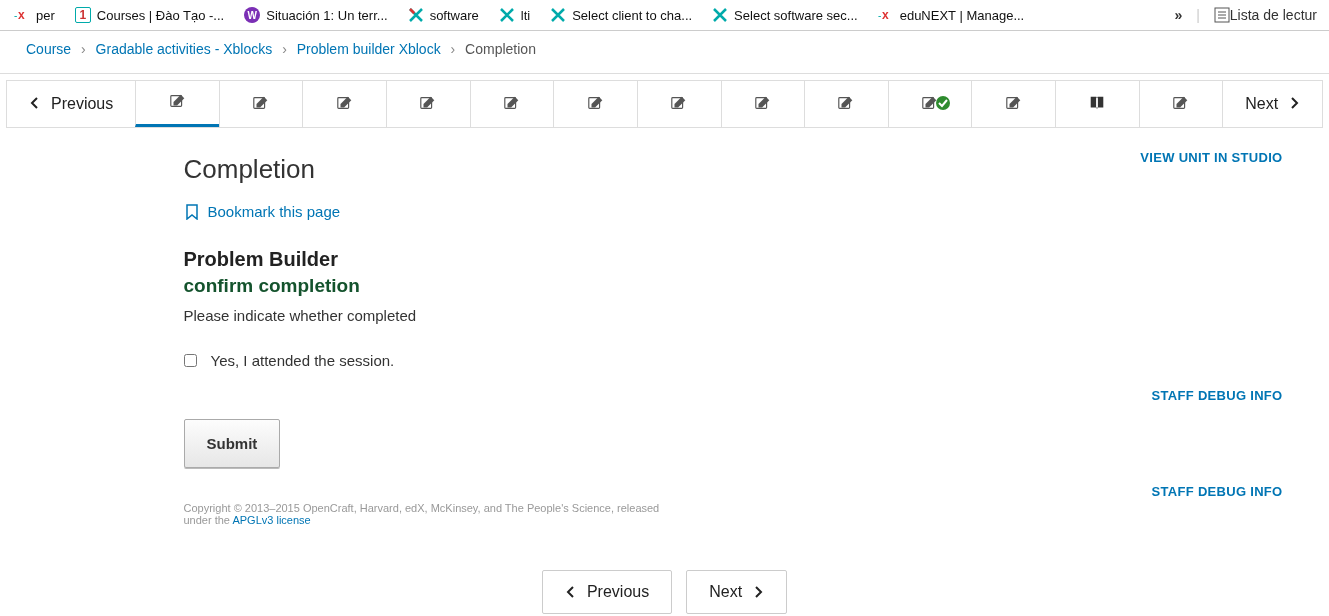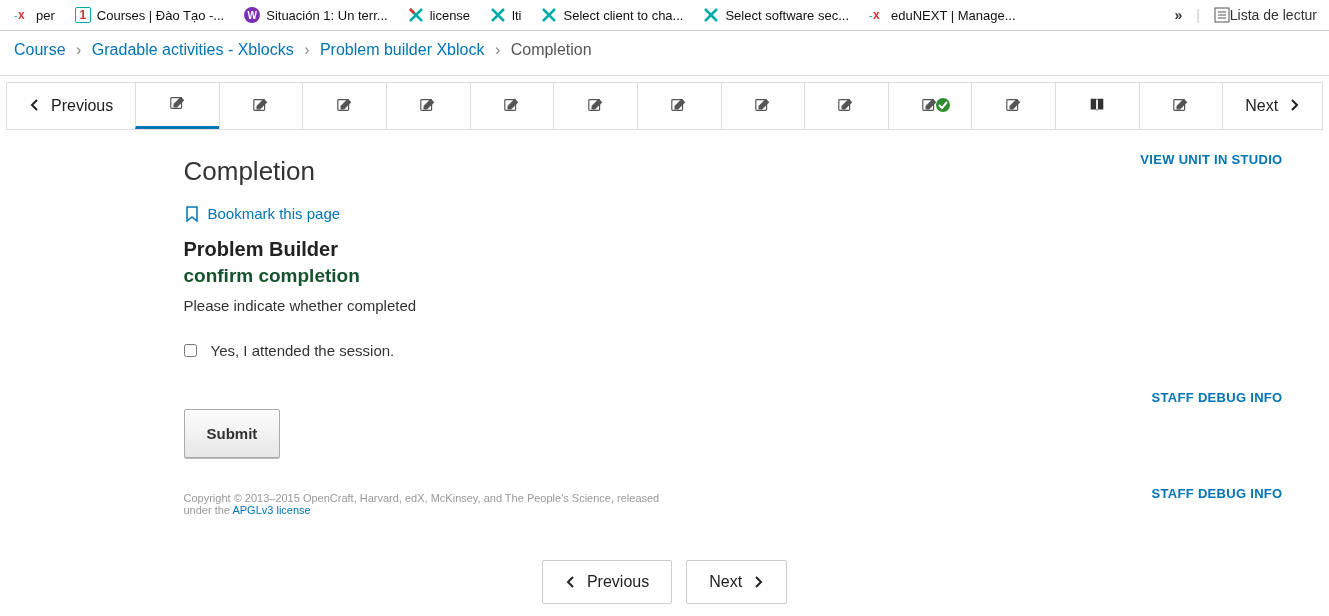--- a/index.html
+++ b/index.html
@@ -3,36 +3,36 @@
 <meta charset="utf-8">
 <style>
 *{box-sizing:border-box;margin:0;padding:0}
 body{font-family:"Segoe UI",Arial,sans-serif;font-size:14px;color:#333;background:#fff;width:1329px}
 a{color:#0075b4;text-decoration:none}
 .tabs{display:flex;align-items:center;height:31px;border-bottom:1px solid #ccc;padding:0 4px;overflow:hidden}
 .tab{display:flex;align-items:center;gap:6px;padding:0 10px;height:31px;white-space:nowrap;font-size:13px;color:#111;cursor:pointer}
 .tab svg,.tab .ico{width:16px;height:16px;flex:0 0 16px}
 .tab-spacer{flex:1}
 .tabs-right{display:flex;align-items:center;gap:14px;padding-right:8px}
-.breadcrumb{padding:10px 14px;font-size:16px}
+.breadcrumb{padding:10px 26px;font-size:14px}
 .breadcrumb a{color:#0075b4}
 .breadcrumb .sep{color:#888;padding:0 6px}
 .breadcrumb .current{color:#555}
 .divider{height:1px;background:#ddd;margin-top:6px}
 .seq{display:flex;border:1px solid #ddd;border-left:none;margin:6px 6px 0 6px}
 .seq-item{flex:1;height:46px;border-left:1px solid #ddd;display:flex;align-items:center;justify-content:center;cursor:pointer;position:relative}
 .seq-item.text-btn{flex:0 0 auto;padding:0 22px;gap:10px;font-size:16px;color:#222}
 .seq-item.active{border-bottom:3px solid #0075b4}
 .seq-item .chk{position:absolute;right:20px;top:14px}
 .edit-icon{width:18px;height:18px;color:#555}
 .book-icon{width:18px;height:18px;color:#333}
 .content-wrap{position:relative;max-width:1310px;margin:0 auto}
 .content{padding:26px 0 0 174px;max-width:660px}
 h1{font-size:26px;font-weight:400;color:#333;margin-bottom:18px}
-.bookmark{display:flex;align-items:center;gap:8px;color:#0075b4;font-size:15px;margin-bottom:16px;cursor:pointer}
+.bookmark{display:flex;align-items:center;gap:8px;color:#0075b4;font-size:15px;margin-bottom:28px;cursor:pointer}
 h2.pb{font-size:20px;font-weight:600;color:#222;margin-bottom:4px}
 h3.pb{font-size:19px;font-weight:600;color:#14532d;margin-bottom:10px}
 .prompt{font-size:15px;color:#333;margin-bottom:28px}
 .chk-row{display:flex;align-items:center;gap:14px;font-size:15px;margin-bottom:50px}
 .submit{background:linear-gradient(#fdfdfd,#e6e6e6);border:1px solid #aaa;border-radius:2px;padding:15px 22px;font-size:15px;font-weight:600;color:#333;cursor:pointer;box-shadow:0 1px 0 #bbb}
 .copyright{font-size:11px;color:#999;margin-top:34px}
 .copyright a{color:#0075b4}
 .right-links{position:absolute;right:37px;font-size:13px;font-weight:600;letter-spacing:.3px}
 .right-links a{color:#0075b4}
 .rl1{top:22px}
@@ -64,21 +64,21 @@
     <span class="ico ico-w">W</span>
     <span>Situación 1: Un terr...</span>
   </div>
   <div class="tab">
     <span class="ico ico-x">
         <svg viewBox="0 0 16 16">
           <path d="M2 2 L14 14 M14 2 L2 14" stroke="#0aa" stroke-width="2.5"></path>
           <path d="M2 2 L14 14" stroke="#d33" stroke-width="2.5" stroke-dasharray="6 20"></path>
         </svg>
       </span>
-    <span>license</span>
+    <span>software</span>
   </div>
   <div class="tab">
     <span class="ico ico-x">
         <svg viewBox="0 0 16 16">
           <path d="M2 2 L14 14 M14 2 L2 14" stroke="#0aa" stroke-width="2.5"></path>
         </svg>
       </span>
     <span>lti</span>
   </div>
   <div class="tab">

